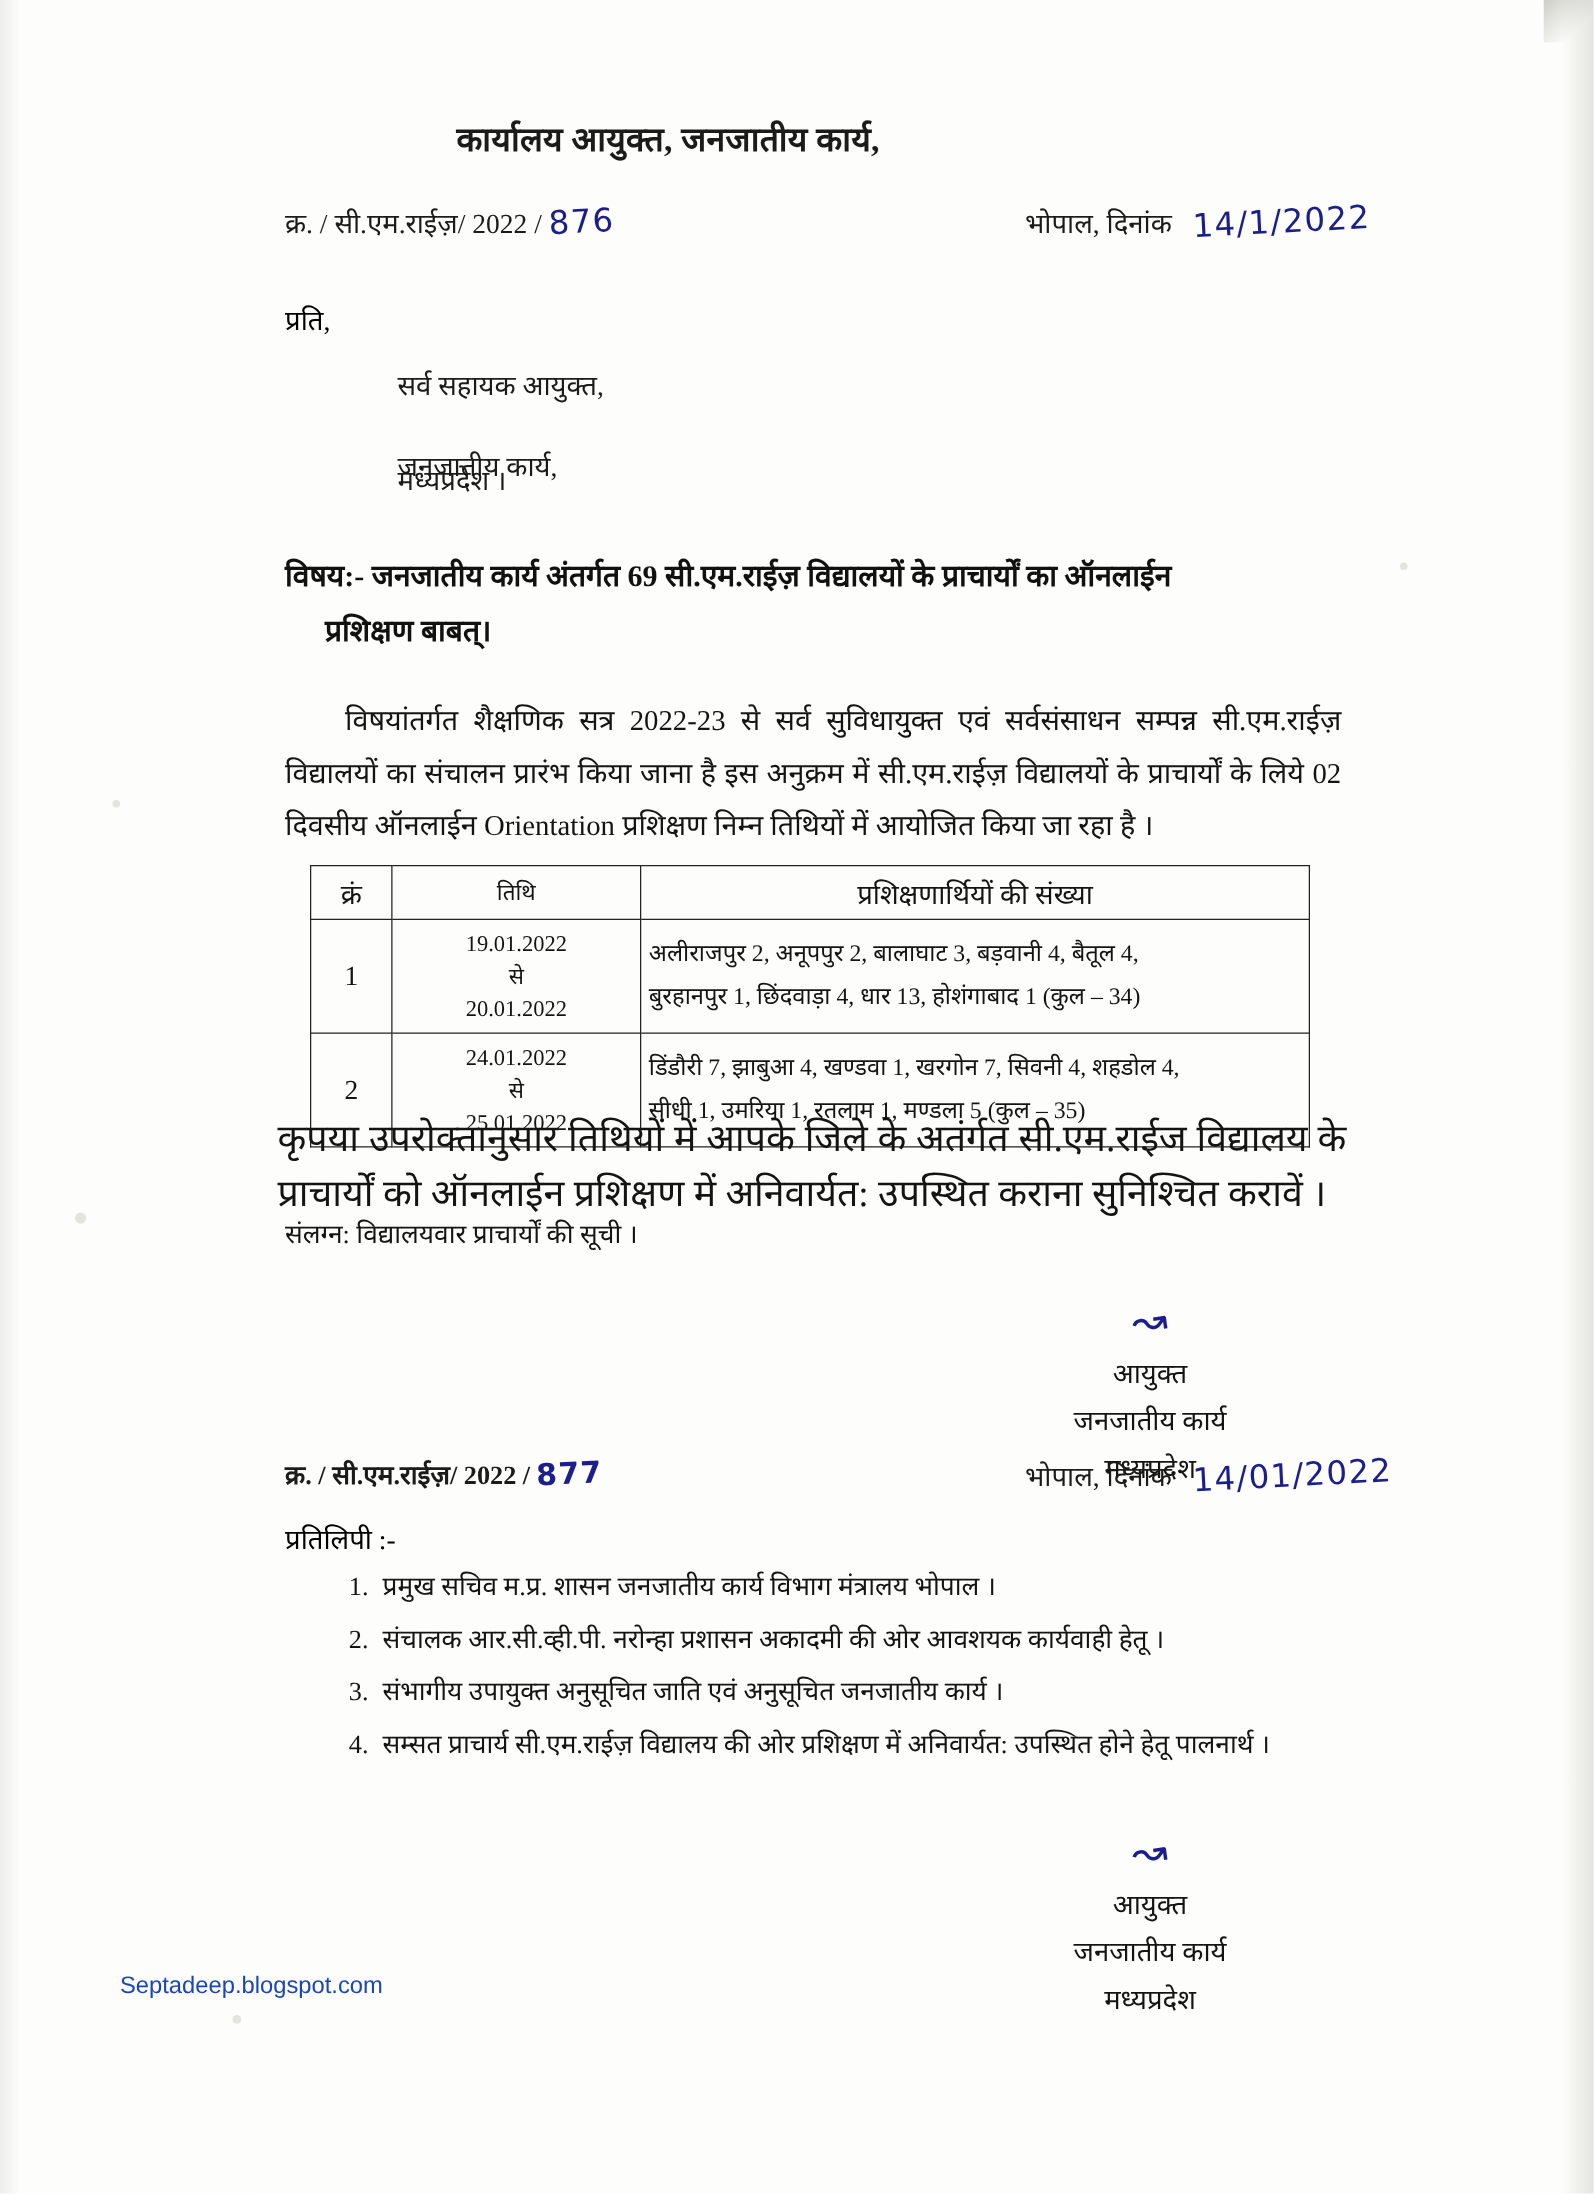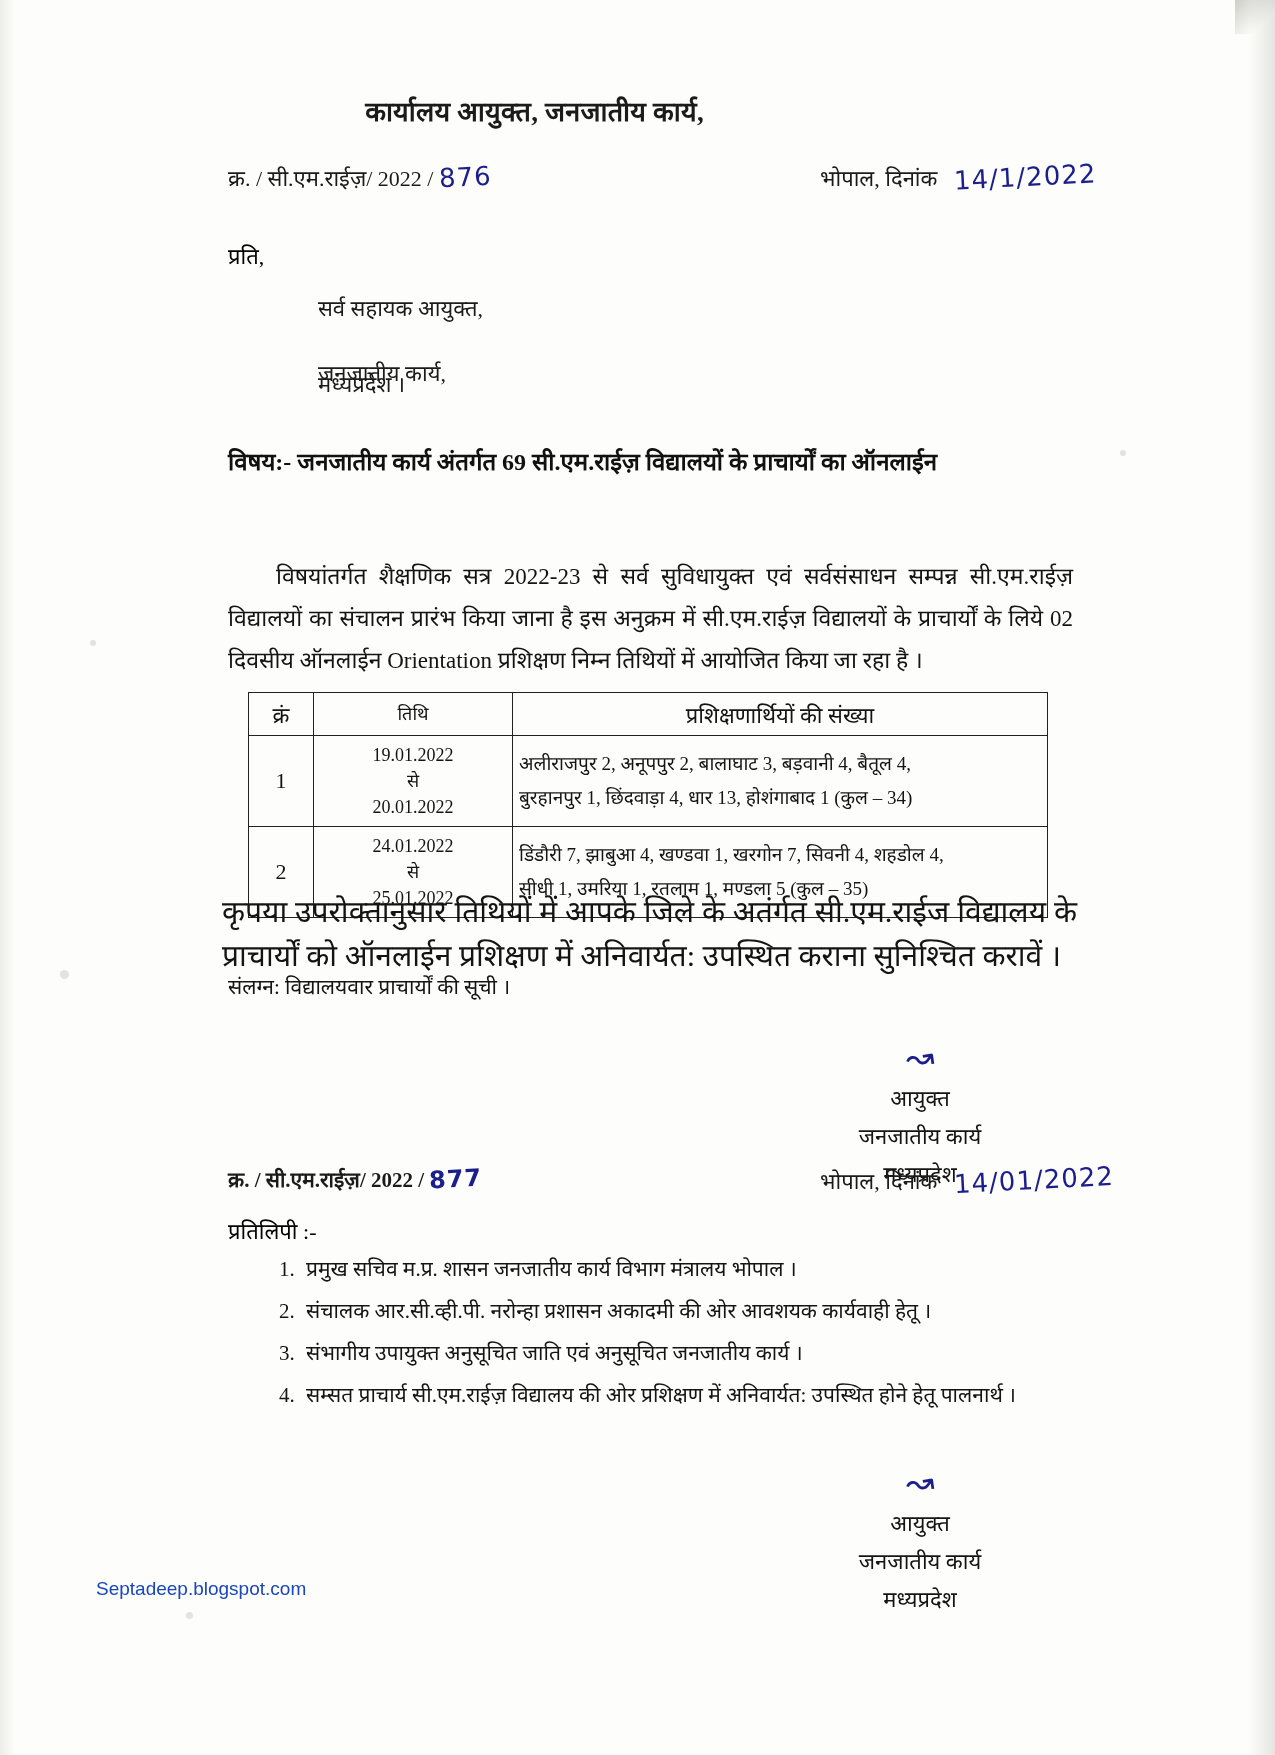--- a/index.html
+++ b/index.html
@@ -215,20 +215,21 @@
       <span class="hand">14/1/2022</span>
     </div>
 
     <div class="to-label">प्रति,</div>
     <div class="addr addr-1">सर्व सहायक आयुक्त,</div>
     <div class="addr addr-2">जनजातीय कार्य,</div>
     <div class="addr addr-3">मध्यप्रदेश ।</div>
 
     <div class="subject">
       <span>विषय:- जनजातीय कार्य अंतर्गत 69 सी.एम.राईज़ विद्यालयों के प्राचार्यों का ऑनलाईन</span>
+      <span class="l2">प्रशिक्षण बाबत्।</span>
     </div>
 
     <div class="para">
       <span class="indent"></span><span>विषयांतर्गत शैक्षणिक सत्र 2022-23 से सर्व सुविधायुक्त एवं सर्वसंसाधन सम्पन्न सी.एम.राईज़ विद्यालयों का संचालन प्रारंभ किया जाना है इस अनुक्रम में सी.एम.राईज़ विद्यालयों के प्राचार्यों के लिये 02 दिवसीय ऑनलाईन Orientation प्रशिक्षण निम्न तिथियों में आयोजित किया जा रहा है ।</span>
     </div>
 
     <table class="tbl">
       <thead>
         <tr>
           <th class="th c-sn">क्रं</th>

